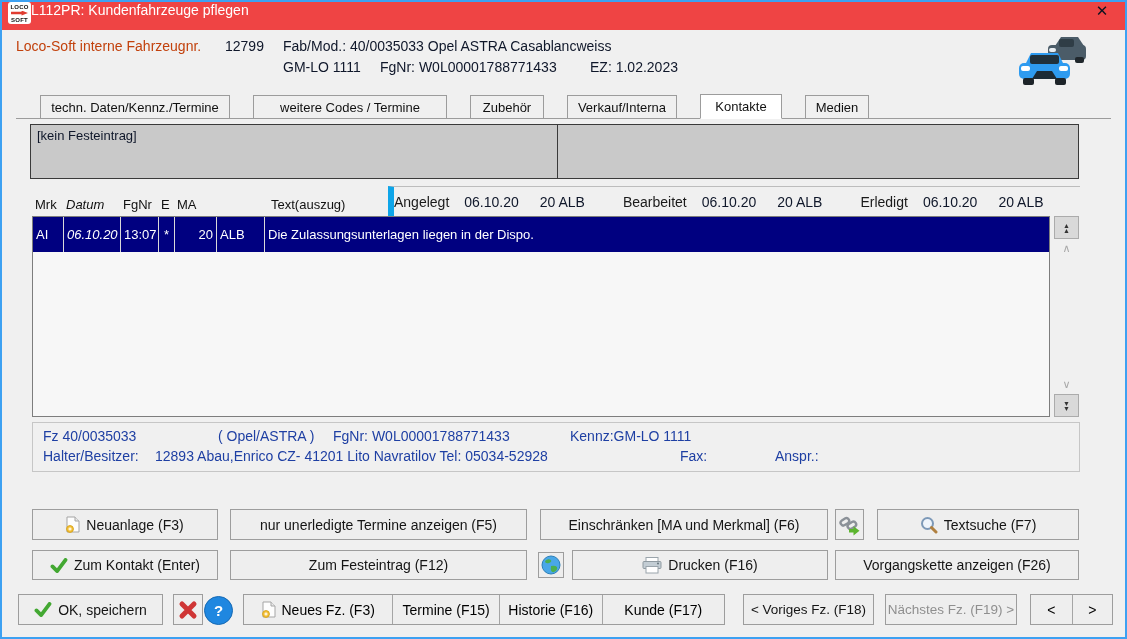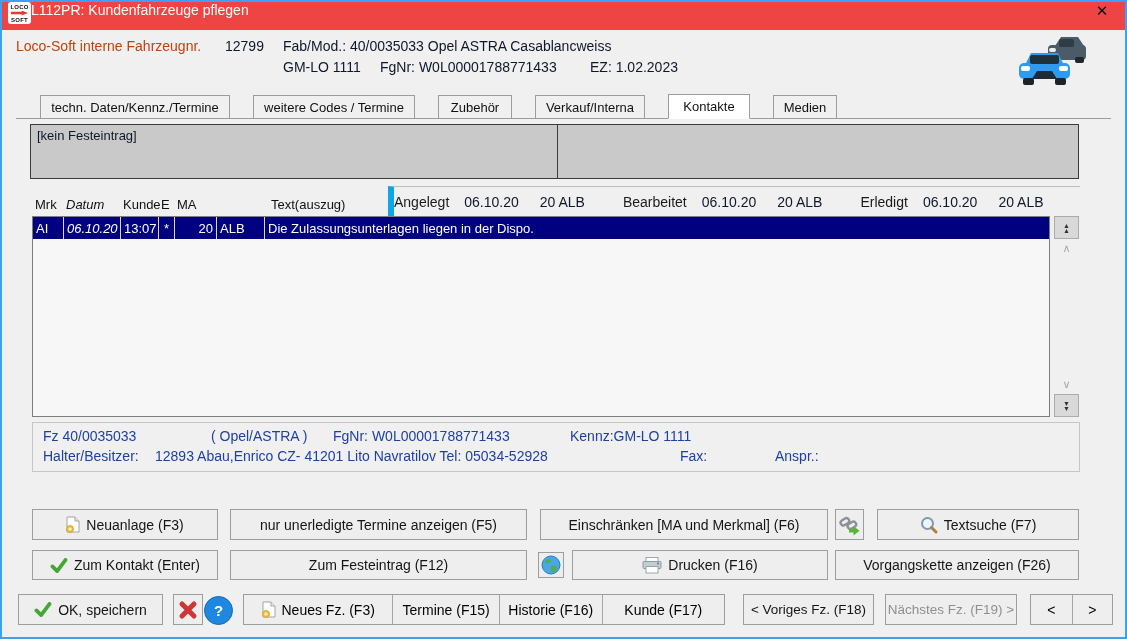--- a/index.html
+++ b/index.html
@@ -37,21 +37,21 @@
   
   .list-head{left:30px;top:190px;width:356px;height:24px;display:flex;align-items:center;font-size:13px;color:#111;}
   .hc{box-sizing:border-box;padding:0 3px;}
   .meta-strip{left:386px;top:184px;width:692px;height:30px;border-top:1px solid #bdbdbd;border-left:6px solid #0ea5e9;display:flex;align-items:center;font-size:14px;}
   .meta-strip .lbl{color:#1a1a1a;margin-right:15px;}
   .meta-strip .dt{margin-right:21px;}
   .meta-strip .ma{margin-right:38px;}
 
   
   .listbox{left:30px;top:214px;width:1018px;height:201px;background:#f7f7f7;border:1px solid #7d7d7d;}
-  .lrow{height:22px;display:flex;background:#000080;color:#fff;font-size:13px;}
+  .lrow{height:35px;display:flex;background:#000080;color:#fff;font-size:13px;}
   .lrow .c{height:100%;display:flex;align-items:center;padding:0 3px;border-right:1px solid #d9d9d9;box-sizing:border-box;}
   .c-mrk{width:31px;} .c-datum{width:57px;font-style:italic;} .c-zeit{width:38px;} .c-e{width:16px;justify-content:center;}
   .c-ma{width:42px;justify-content:flex-end;} .c-ini{width:48px;} .c-text{flex:1;border-right:none !important;}
 
   
   .scrollcol{left:1052px;top:214px;width:25px;height:201px;display:flex;flex-direction:column;align-items:center;}
   .sbtn{width:25px;height:23px;background:#d9d9d9;border:1px solid #ababab;display:flex;flex-direction:column;align-items:center;justify-content:center;box-sizing:border-box;}
   .sbtn span{font-size:7px;line-height:5px;color:#333;}
   .chev{color:#a8a8a8;font-size:11px;line-height:11px;margin:4px 0;}
   .sspacer{flex:1;}
@@ -108,21 +108,21 @@
       <path d="M20 37 h15 l5 8 h-25 z" fill="#1c2b36"></path>
       <rect x="6" y="44" width="11" height="7" rx="2" fill="#1d2429"></rect>
       <rect x="38" y="44" width="11" height="7" rx="2" fill="#1d2429"></rect>
     </svg>
   </div>
 
   <div class="abs tabs">
     <div class="tab" style="width:190px">
         <span>techn. Daten/Kennz./Termine</span>
       </div>
-    <div class="tab" style="width:162px">
+    <div class="tab" style="width:194px">
         <span>weitere Codes / Termine</span>
       </div>
     <div class="tab" style="width:74px">
         <span>Zubehör</span>
       </div>
     <div class="tab" style="width:110px">
         <span>Verkauf/Interna</span>
       </div>
     <div class="tab active" style="width:82px">
         <span>Kontakte</span>
@@ -131,21 +131,21 @@
         <span>Medien</span>
       </div>
   </div>
 
   <div class="abs festbox fest-left blue"><span>[kein Festeintrag]</span></div>
   <div class="abs festbox fest-right"><span></span></div>
 
   <div class="abs list-head">
     <span class="hc c-mrk">Mrk</span>
     <span class="hc c-datum">Datum</span>
-    <span class="hc c-zeit">Kunde</span>
+    <span class="hc c-zeit">FgNr</span>
     <span class="hc c-e">E</span>
     <span class="hc c-ma" style="justify-content:flex-start">MA</span>
     <span class="hc c-ini"></span>
     <span class="hc" style="padding-left:7px">Text(auszug)</span>
   </div>
 
   <div class="abs meta-strip">
     <span class="lbl">Angelegt</span>
     <span class="dt blue">06.10.20</span>
     <span class="ma blue">20  ALB</span>
@@ -178,21 +178,21 @@
     <div class="sspacer"></div>
     <span class="chev">∨</span>
     <div class="sbtn">
       <span>▼</span>
       <span>▼</span>
     </div>
   </div>
 
   <div class="abs details">
     <span style="left:10px;top:5px">Fz 40/0035033</span>
-    <span style="left:178px;top:5px">( Opel/ASTRA )</span>
+    <span style="left:185px;top:5px">( Opel/ASTRA )</span>
     <span style="left:300px;top:5px">FgNr: W0L00001788771433</span>
     <span style="left:537px;top:5px">Kennz:GM-LO 1111</span>
     <span style="left:10px;top:25px">Halter/Besitzer:</span>
     <span style="left:122px;top:25px">12893 Abau,Enrico CZ- 41201 Lito Navratilov Tel: 05034-52928</span>
     <span style="left:647px;top:25px">Fax:</span>
     <span style="left:742px;top:25px">Anspr.:</span>
   </div>
 
   <div class="btn" style="left:30px;top:507px;width:186px">
     <svg width="14" height="17" viewBox="0 0 14 17">

